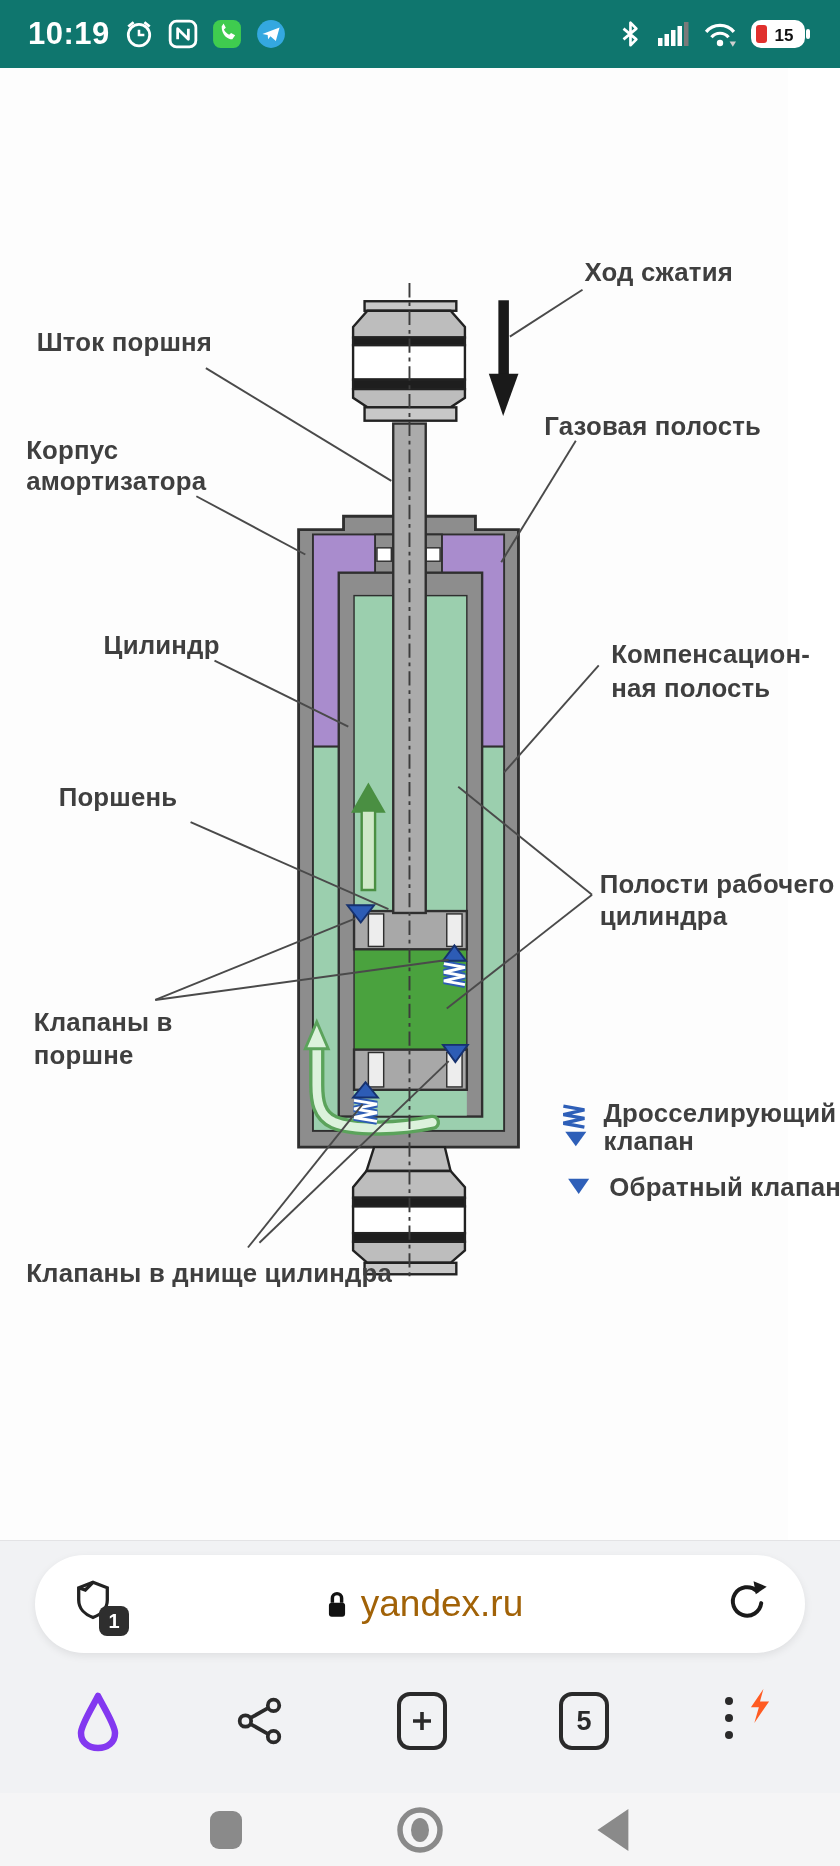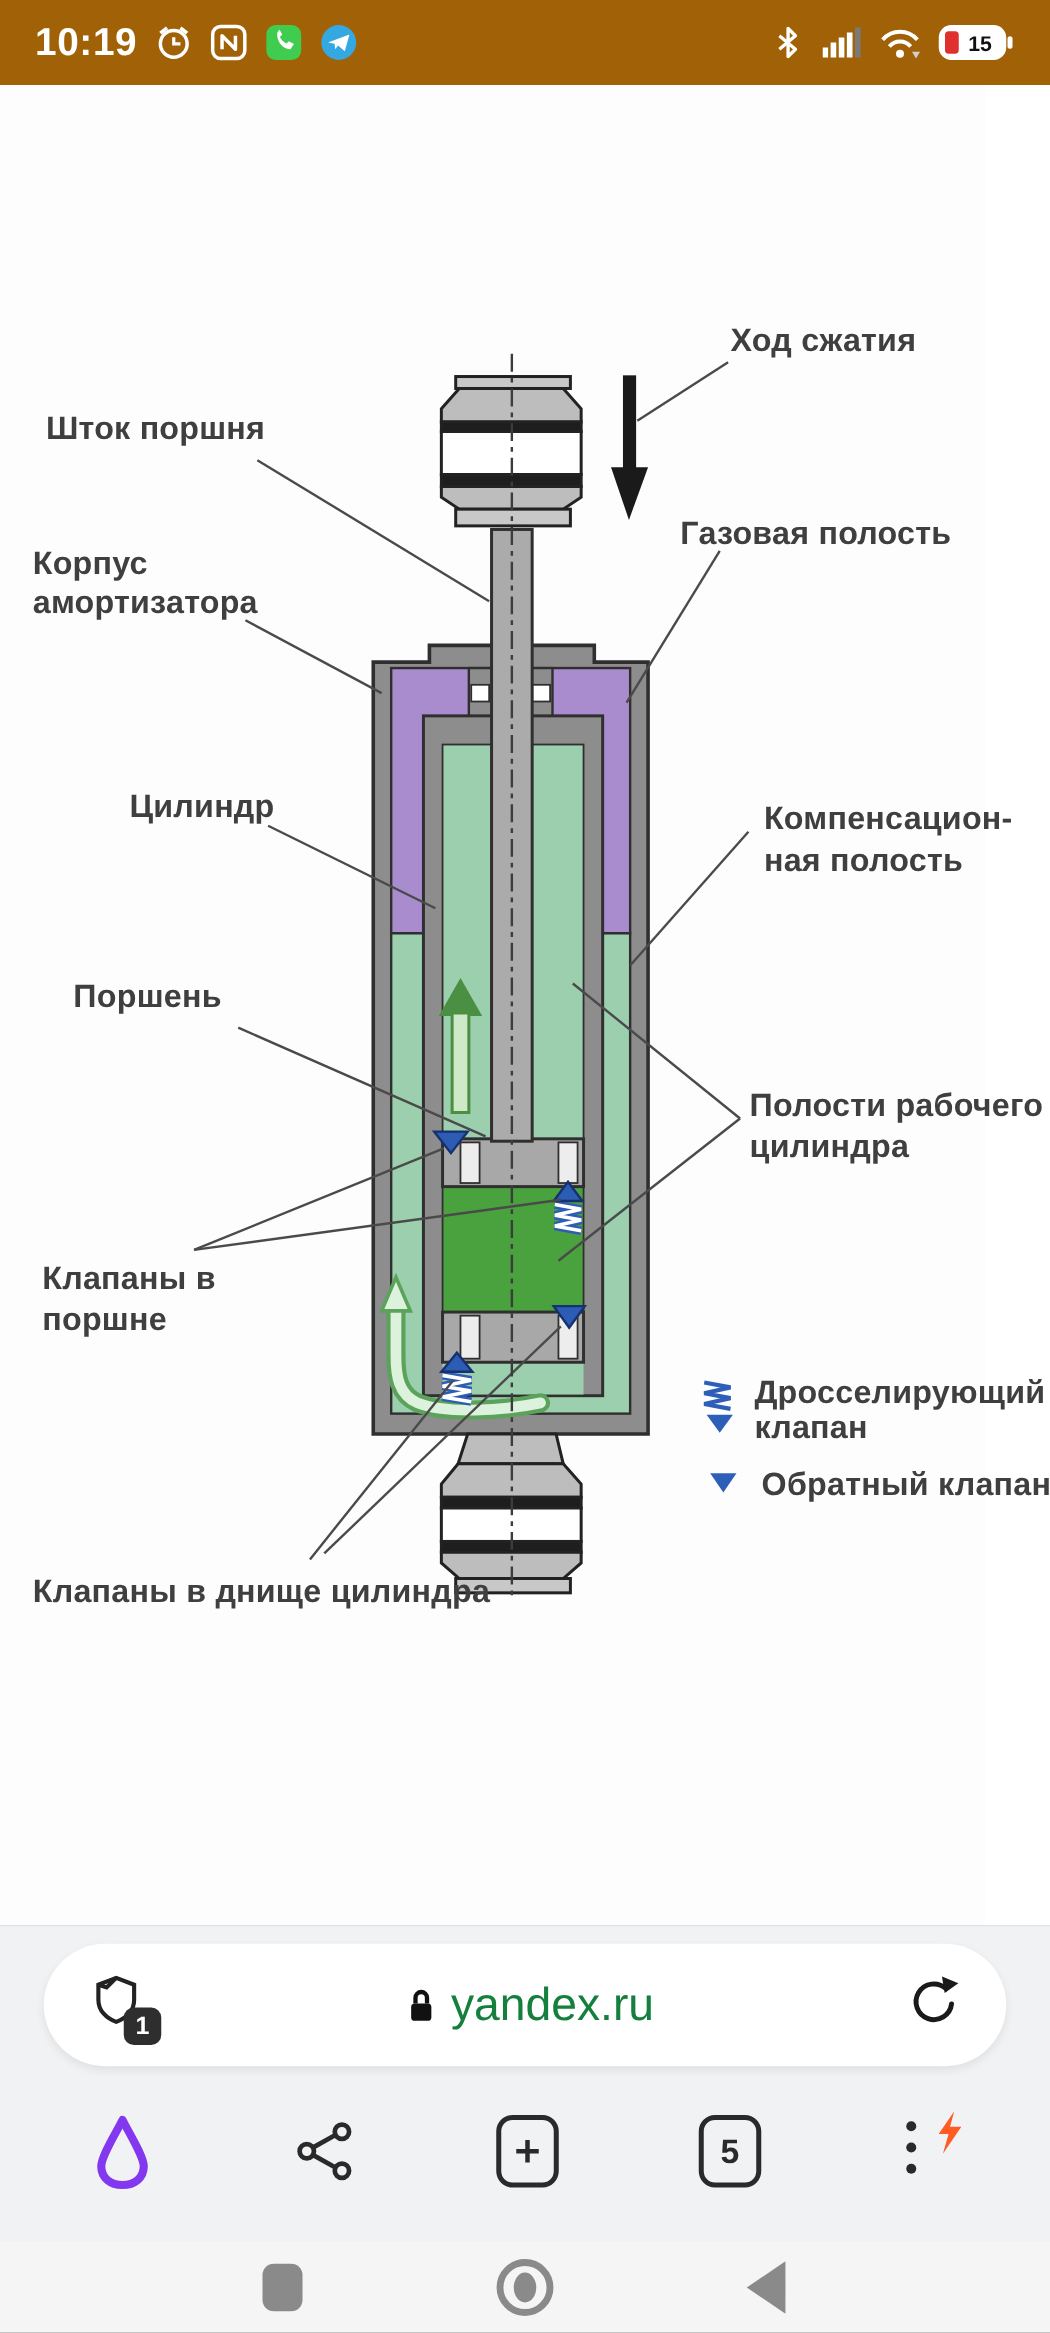--- a/index.html
+++ b/index.html
@@ -1,37 +1,37 @@
 <!DOCTYPE html>
 <html><head>
 <meta charset="utf-8">
 <style>
   html,body{margin:0;padding:0;background:#555;}
   .screen{position:relative;width:840px;height:1866px;background:#ffffff;overflow:hidden;
           font-family:"Liberation Sans",sans-serif;}
   
-  .status-bar{position:absolute;top:0;left:0;width:840px;height:68px;background:#a16207;
+  .status-bar{position:absolute;top:0;left:0;width:840px;height:68px;background:#0f766e;
               display:flex;align-items:center;justify-content:space-between;
               padding:0 28px;box-sizing:border-box;}
   .sb-left,.sb-right{display:flex;align-items:center;gap:14px;}
   .sb-time{color:#fff;font-size:31px;font-weight:700;letter-spacing:.5px;}
   .sb-icon{display:flex;align-items:flex-end;}
   
   .content{position:absolute;top:68px;left:0;width:788px;height:1472px;background:#fdfdfd;}
   .dlabel{font-family:"Liberation Sans",sans-serif;font-size:27px;font-weight:600;
           fill:#3f3f3f;letter-spacing:.2px;}
   
   .chrome{position:absolute;top:1540px;left:0;width:840px;height:326px;background:#f1f2f4;
           border-top:1px solid #e3e3e5;}
   .url-pill{position:absolute;top:14px;left:35px;width:770px;height:98px;background:#fff;
             border-radius:49px;box-shadow:0 3px 8px rgba(0,0,0,.08);
             display:flex;align-items:center;justify-content:space-between;
             padding:0 36px;box-sizing:border-box;}
   .url-center{display:flex;align-items:center;gap:12px;}
-  .url-text{font-size:37px;color:#15803d;}
+  .url-text{font-size:37px;color:#a16207;}
   .shield-wrap{position:relative;width:52px;height:56px;}
   .shield-badge{position:absolute;right:-6px;bottom:-4px;width:30px;height:30px;background:#2e2e2e;
                 border-radius:8px;color:#fff;font-size:20px;font-weight:700;
                 display:flex;align-items:center;justify-content:center;}
   .toolbar{position:absolute;top:140px;left:0;width:840px;height:80px;
            display:flex;align-items:center;justify-content:space-between;
            padding:0 58px 0 62px;box-sizing:border-box;}
   .tb-btn{display:flex;align-items:center;justify-content:center;width:72px;height:72px;}
   .squircle{width:42px;height:50px;border:4px solid #2a2a2a;border-radius:13px;
             display:flex;align-items:center;justify-content:center;}

